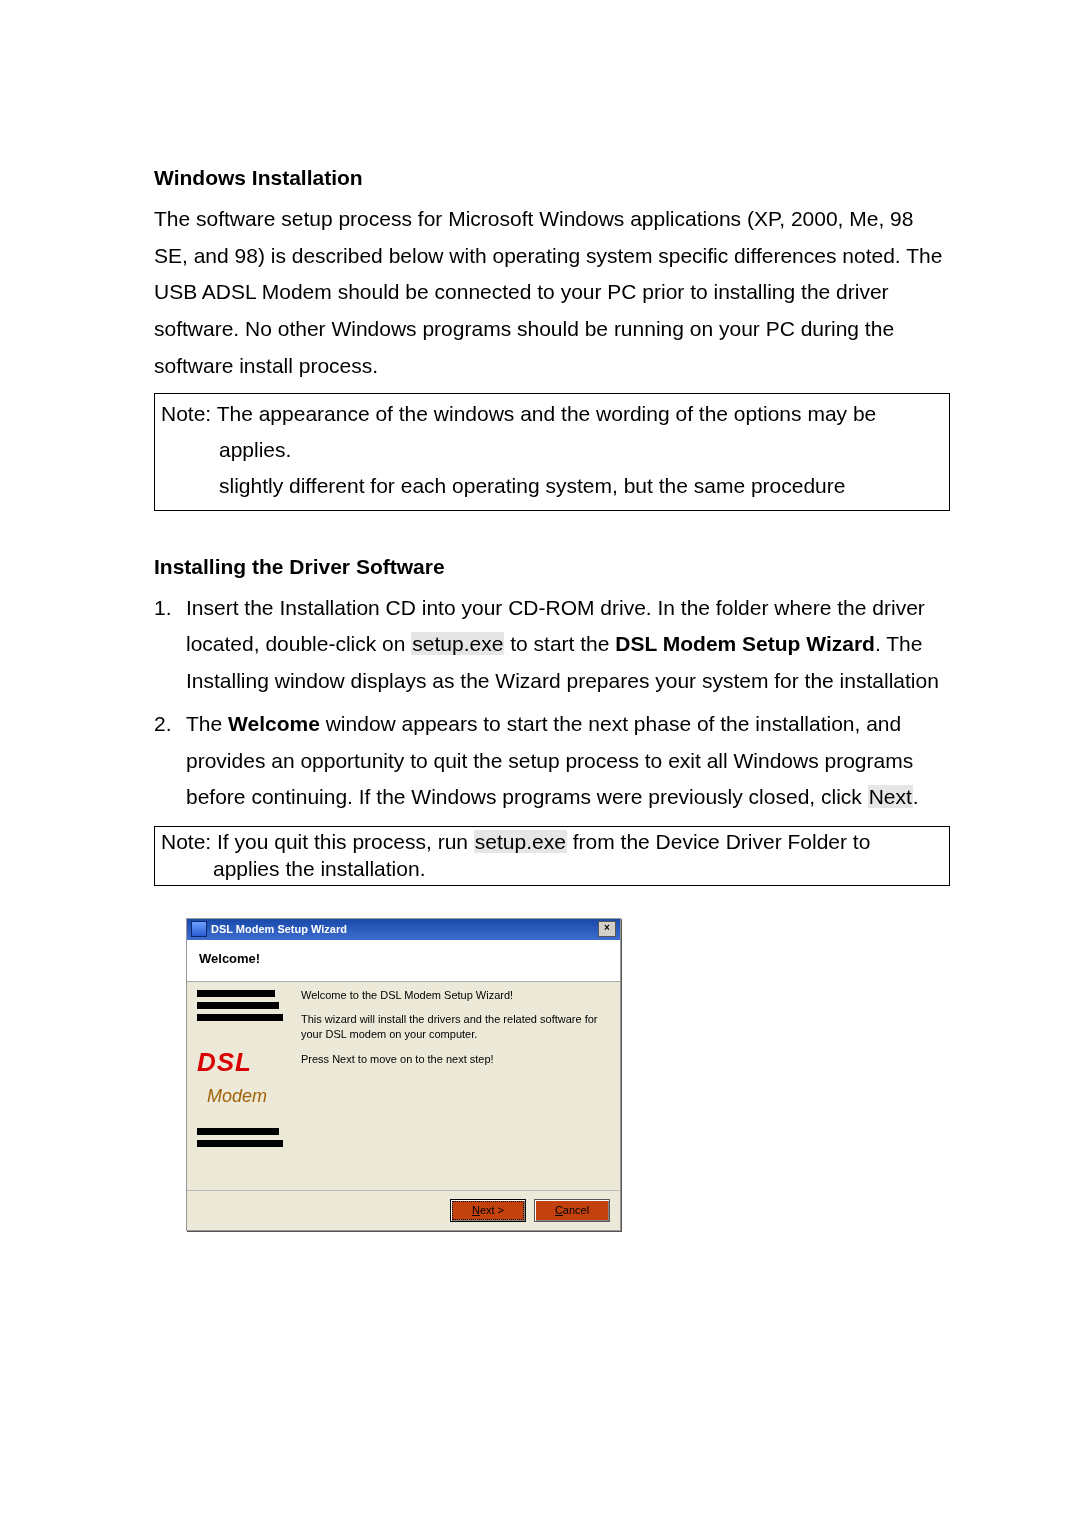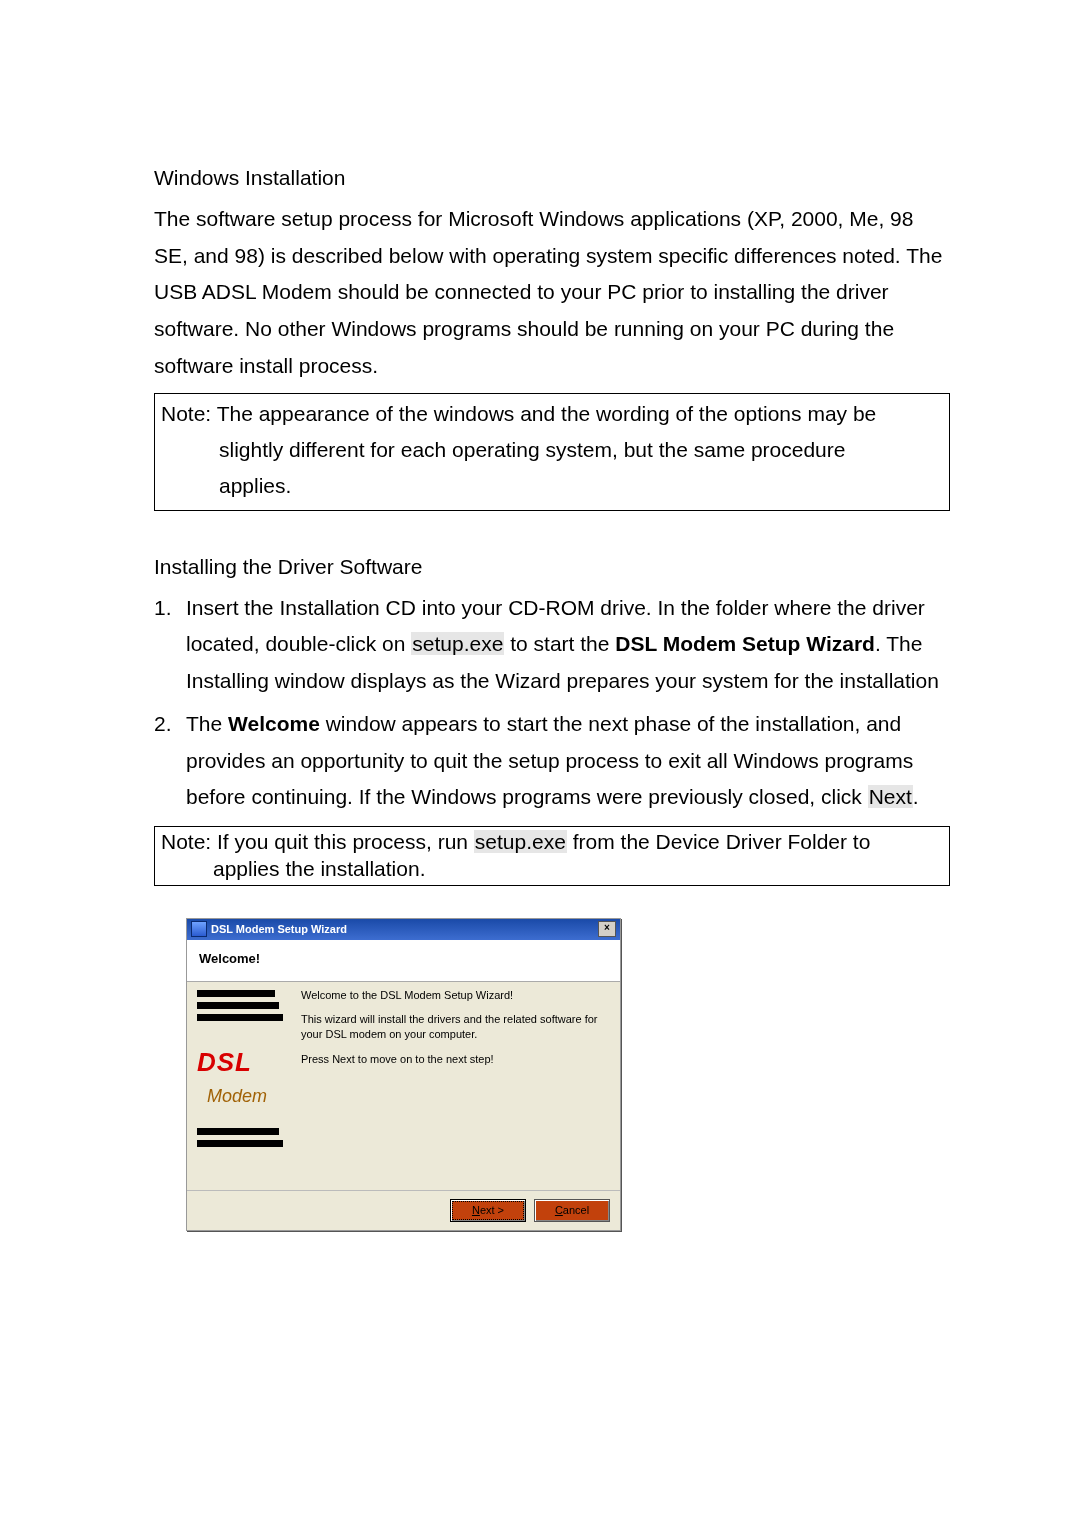--- a/index.html
+++ b/index.html
@@ -9,21 +9,21 @@
     width: 1080px;
   }
   .page {
     padding: 160px 130px 100px 154px;
     font-family: Arial, Helvetica, sans-serif;
     color: #000;
     font-size: 21px;
     line-height: 1.75;
   }
   .h {
-    font-weight: normal;
+    font-weight: bold;
     margin-bottom: 4px;
   }
   .para {
     margin-bottom: 8px;
   }
   .note-box {
     border: 1px solid #000;
     padding: 2px 6px 6px 6px;
     margin-top: 8px;
     margin-bottom: 38px;
@@ -179,22 +179,22 @@
 <body>
 
 <div class="page">
 
   <div class="h">Windows Installation</div>
 
   <div class="para">The software setup process for Microsoft Windows applications (XP, 2000, Me, 98 SE, and 98) is described below with operating system specific differences noted. The USB ADSL Modem should be connected to your PC prior to installing the driver software. No other Windows programs should be running on your PC during the software install process.</div>
 
   <div class="note-box">
     <div><span>Note: </span><span>The appearance of the windows and the wording of the options may be</span></div>
+    <div class="note-indent">applies.</div>
     <div class="note-indent">slightly different for each operating system, but the same procedure</div>
-    <div class="note-indent">applies.</div>
   </div>
 
   <div class="h">Installing the Driver Software</div>
 
   <ol>
     <div class="li">
       <span class="num">1.</span><span class="li-body"><span>Insert the Installation CD into your CD-ROM drive.  In the folder where the driver located, double-click on </span><span class="hlgray">setup.exe</span><span> to start the </span><b>DSL Modem Setup Wizard</b><span>. The Installing window displays as the Wizard prepares your system for the installation</span></span>
     </div>
 
     <div class="li">

